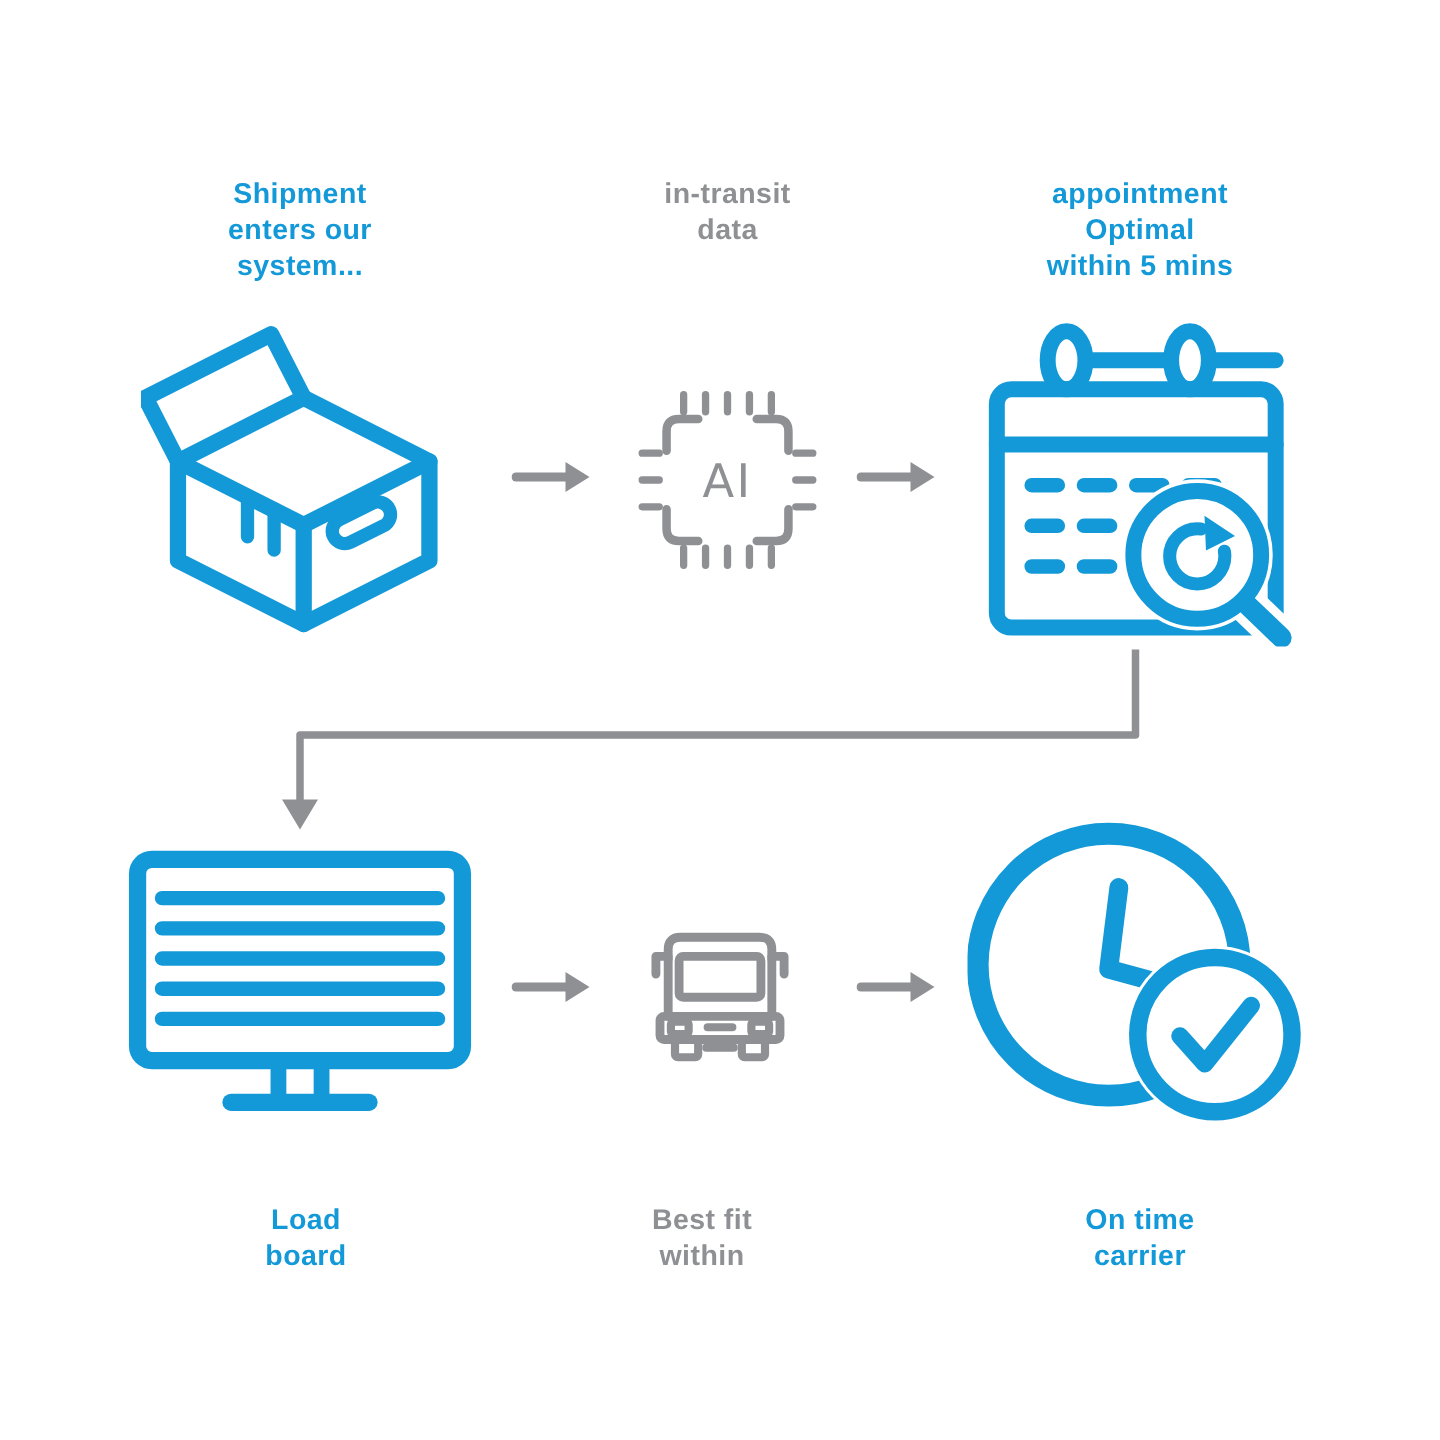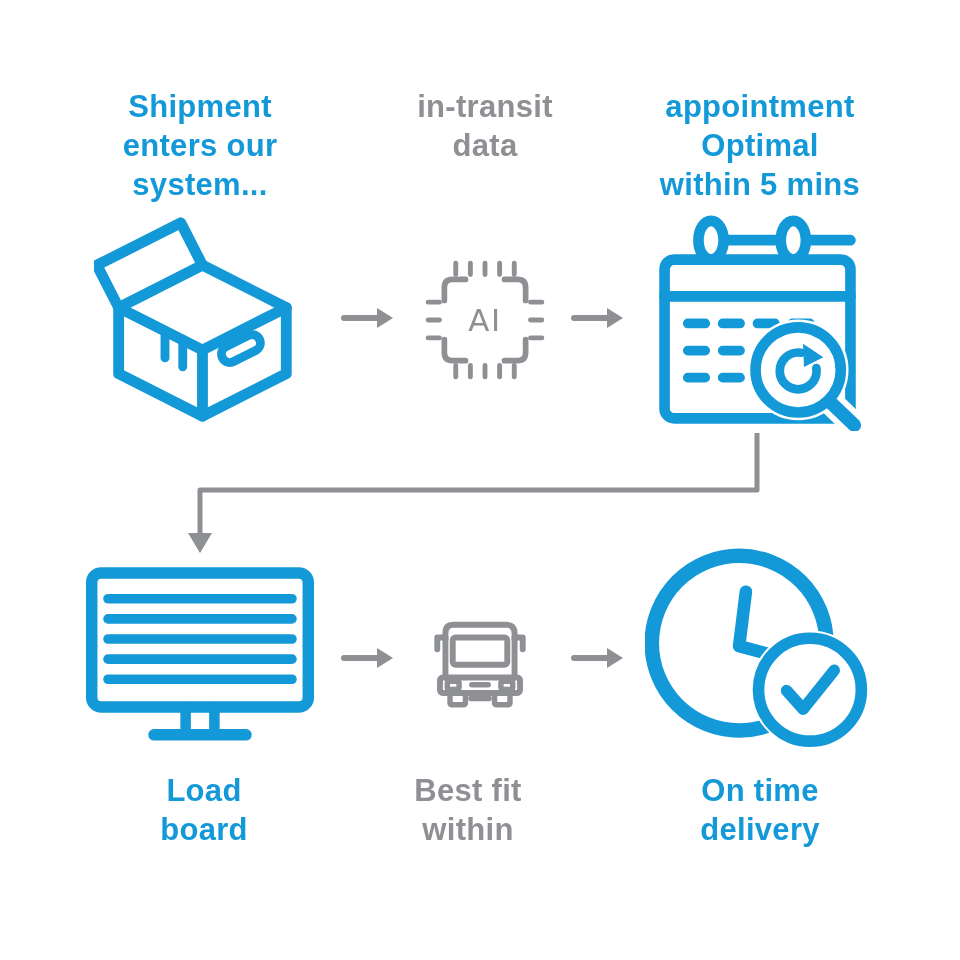--- a/index.html
+++ b/index.html
@@ -14,24 +14,25 @@
   .canvas {
     position: relative;
     width: 960px;
     height: 960px;
     background: #ffffff;
     overflow: hidden;
   }
   .abs { position: absolute; }
   .lbl {
     font-weight: bold;
-    font-size: 31px;
+    font-size: 19px;
     line-height: 1.25;
     text-align: center;
     letter-spacing: 0.3px;
+    margin-top: 30px;
   }
   .lbl.blue { color: var(--c-blue); }
   .lbl.gray { color: var(--c-gray); }
   
   svg .s { fill: none; stroke-linecap: round; stroke-linejoin: round; }
   svg .b { stroke: var(--c-blue); }
   svg .g { stroke: var(--c-gray); }
   svg .fb { fill: var(--c-blue); stroke: none; }
   svg .fg { fill: var(--c-gray); stroke: none; }
   .chip-text {
@@ -160,16 +161,16 @@
     <div>board</div>
   </div>
 
   <div class="abs lbl gray" style="left:368px; top:772px; width:200px;">
     <div>Best fit</div>
     <div>within</div>
   </div>
 
   <div class="abs lbl blue" style="left:650px; top:772px; width:220px;">
     <div>On time</div>
-    <div>delivery</div>
+    <div>carrier</div>
   </div>
 
 </div>
 
 </body></html>

